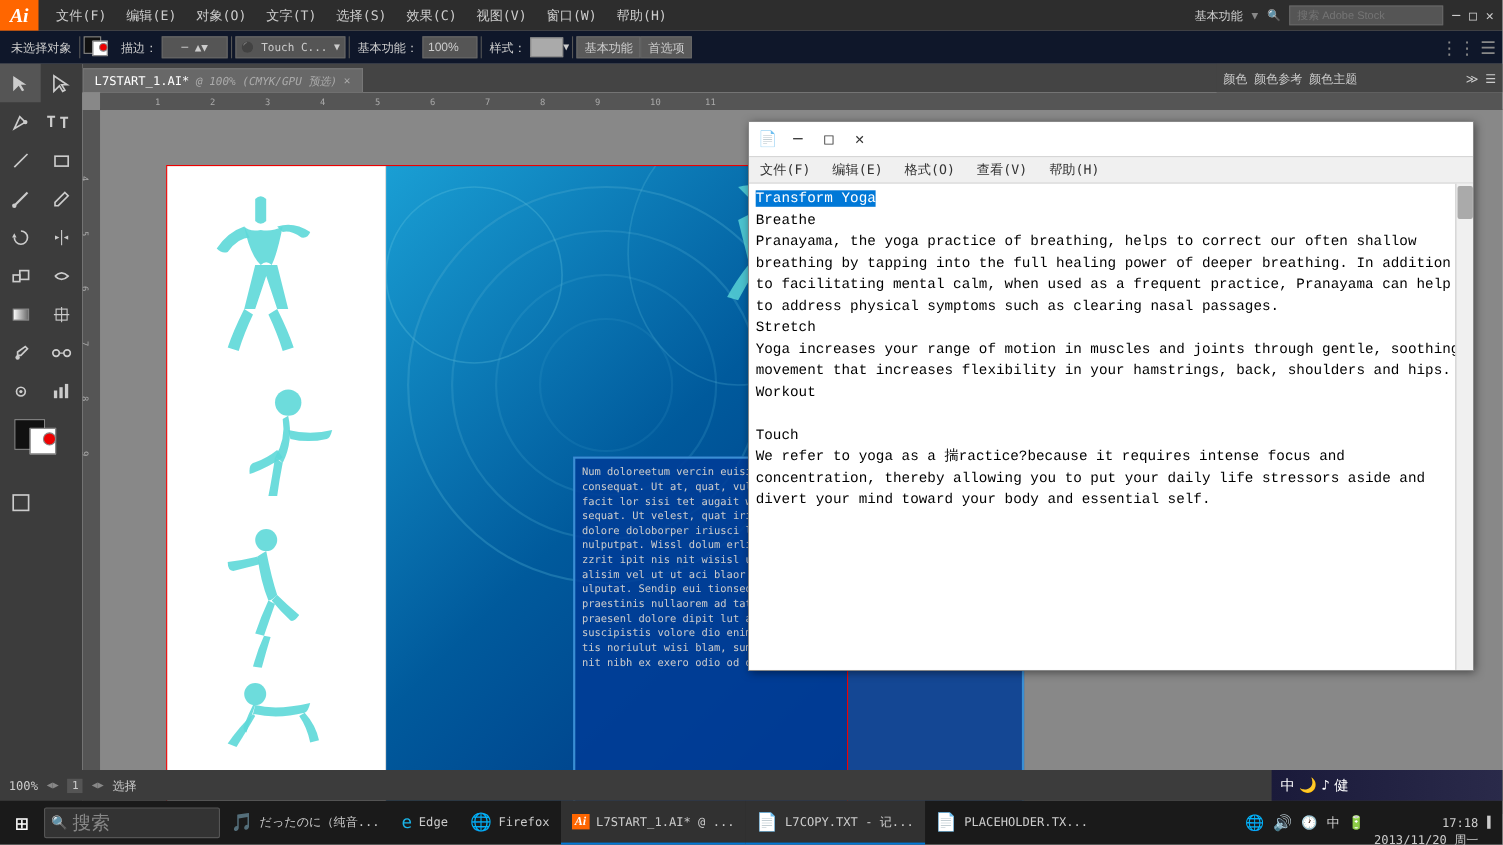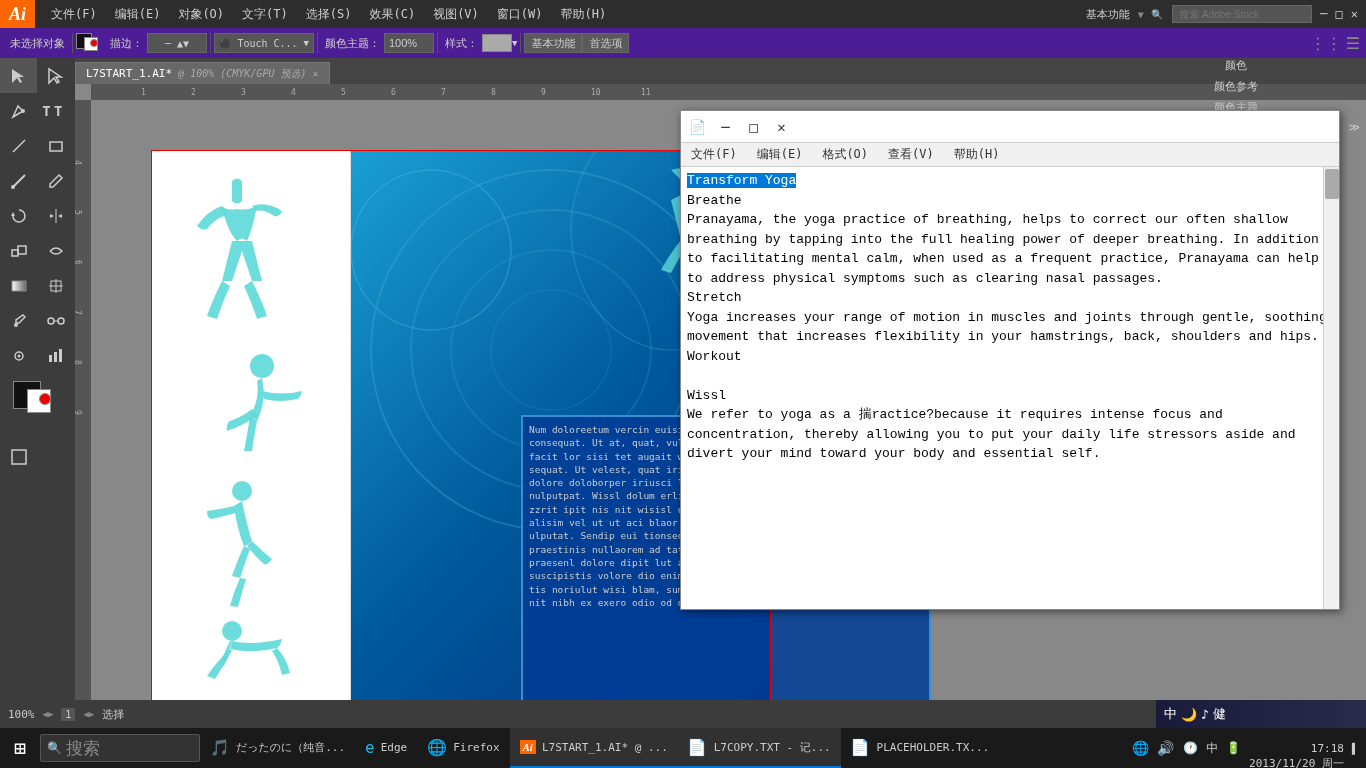--- a/index.html
+++ b/index.html
@@ -20,21 +20,21 @@
     #menu-items { display: flex; align-items: center; gap: 2px; padding-left: 8px; flex: 1; }
     .menu-item { padding: 4px 8px; cursor: pointer; color: #ccc; font-size: 12px; }
     #top-right-controls {
       display: flex; align-items: center; gap: 8px; padding-right: 8px;
       font-size: 12px; color: #ccc;
     }
 
     
     #toolbar {
       position: absolute; top: 28px; left: 0; width: 1366px; height: 30px;
-      background: #4c1d95; display: flex; align-items: center;
+      background: #0f172a; display: flex; align-items: center;
       padding: 0 6px; gap: 0;
     }
     .tb-item { color: #ccc; font-size: 11px; padding: 2px 4px; cursor: pointer; }
     .tb-separator { width: 1px; height: 20px; background: #555; margin: 0 3px; }
     .tb-input { background: #555; border: 1px solid #666; color: #ccc; font-size: 11px; padding: 2px 4px; height: 20px; }
     .tb-btn { background: #5a5a5a; border: 1px solid #666; color: #ccc; font-size: 11px; padding: 2px 6px; height: 20px; cursor: pointer; }
 
     
     #doc-tab-bar {
       position: absolute; top: 58px; left: 75px; right: 0; height: 26px;
@@ -167,21 +167,21 @@
     .taskbar-right {
       margin-left: auto; display: flex; align-items: center;
       color: #ccc; font-size: 11px; gap: 8px; padding-right: 8px;
     }
     .taskbar-time { text-align: right; line-height: 1.3; margin-top: 17px; }
 
     
     #color-panel-area {
       position: absolute; top: 58px; right: 0; width: 250px; height: 26px;
       background: #444; display: flex; align-items: center; gap: 4px;
-      padding: 0 6px; font-size: 11px; color: #ccc; flex-direction: column;
+      padding: 0 6px; font-size: 11px; color: #ccc;
     }
 
     
     #ime-bar {
       position: absolute; bottom: 40px; right: 0; width: 200px; height: 28px;
       background: #2a2a3a; display: flex; align-items: center;
       color: #fff; font-size: 13px; padding: 0 6px; gap: 4px;
     }
   </style>
 </head>
@@ -224,21 +224,21 @@
   <div style="display:flex;align-items:center;gap:2px;">
     <div style="width:60px;height:20px;background:#555;border:1px solid #666;display:flex;align-items:center;justify-content:center;color:#ccc;font-size:10px;">─ ▲▼</div>
   </div>
   <div class="tb-separator"></div>
   <div style="width:100px;height:20px;background:#555;border:1px solid #666;display:flex;align-items:center;justify-content:space-between;padding:0 4px;">
     <span style="color:#ccc;font-size:10px;">⚫</span>
     <span style="color:#ccc;font-size:10px;">Touch C...</span>
     <span style="color:#ccc;font-size:9px;">▼</span>
   </div>
   <div class="tb-separator"></div>
-  <span class="tb-item">颜色主题：</span>
+  <span class="tb-item">基本功能：</span>
   <input type="text" class="tb-input" style="width: 50px;" value="100%">
   <div class="tb-separator"></div>
   <span class="tb-item">样式：</span>
   <div style="width:30px;height:18px;background:#aaa;border:1px solid #888;"></div>
   <span style="color:#ccc;font-size:9px;">▼</span>
   <div class="tb-separator"></div>
   <button class="tb-btn">基本功能</button>
   <button class="tb-btn">首选项</button>
   <div style="margin-left:auto;display:flex;gap:4px;">
     <span style="color:#888;font-size:16px;cursor:pointer;">⋮⋮</span>
@@ -526,21 +526,21 @@
   </div>
 
   <div id="notepad-content">
     <span class="np-selected">Transform Yoga</span><br>
     <span>Breathe</span><br>
     <span>Pranayama, the yoga practice of breathing, helps to correct our often shallow breathing by tapping into the full healing power of deeper breathing. In addition to facilitating mental calm, when used as a frequent practice, Pranayama can help to address physical symptoms such as clearing nasal passages.</span><br>
     <span>Stretch</span><br>
     <span>Yoga increases your range of motion in muscles and joints through gentle, soothing movement that increases flexibility in your hamstrings, back, shoulders and hips.</span><br>
     <span>Workout</span><br>
     <br>
-    <span>Wissl</span><br>
+    <span>Touch</span><br>
     <span>We refer to yoga as a 揣ractice?because it requires intense focus and concentration, thereby allowing you to put your daily life stressors aside and divert your mind toward your body and essential self.</span>
   </div>
 
   <div id="notepad-scrollbar">
     <div style="width:14px;height:30px;background:#aaa;margin:2px auto;border-radius:2px;"></div>
   </div>
 </div>
 
 <div id="status-bar" style="position:absolute;bottom:40px;left:0;right:0;height:28px;background:#3c3c3c;display:flex;align-items:center;color:#ccc;font-size:11px;padding:0 8px;gap:8px;z-index:10;">
   <span>100%</span>

